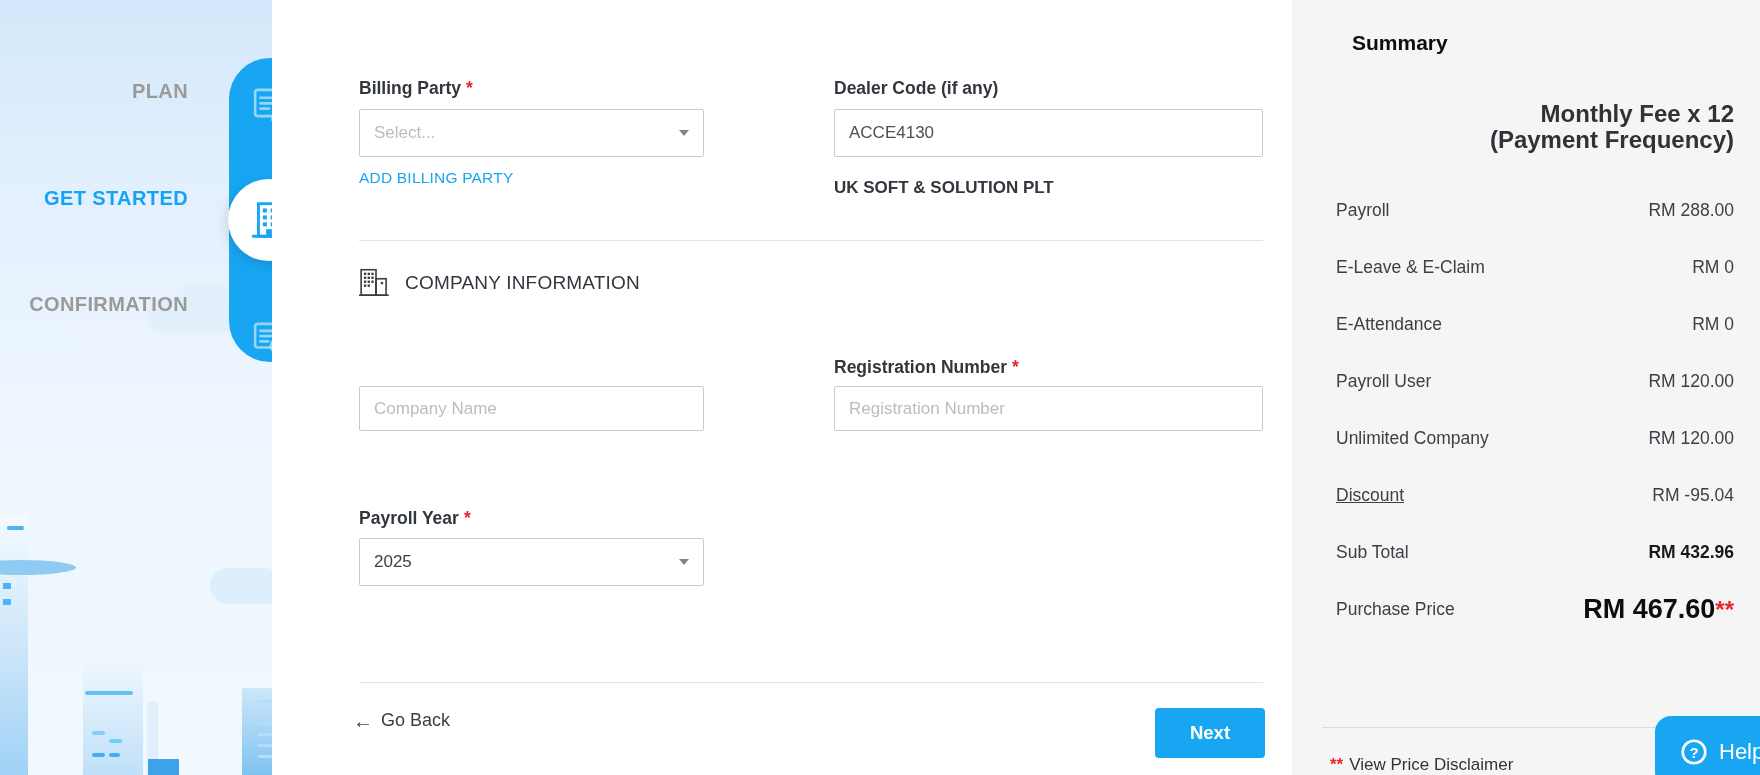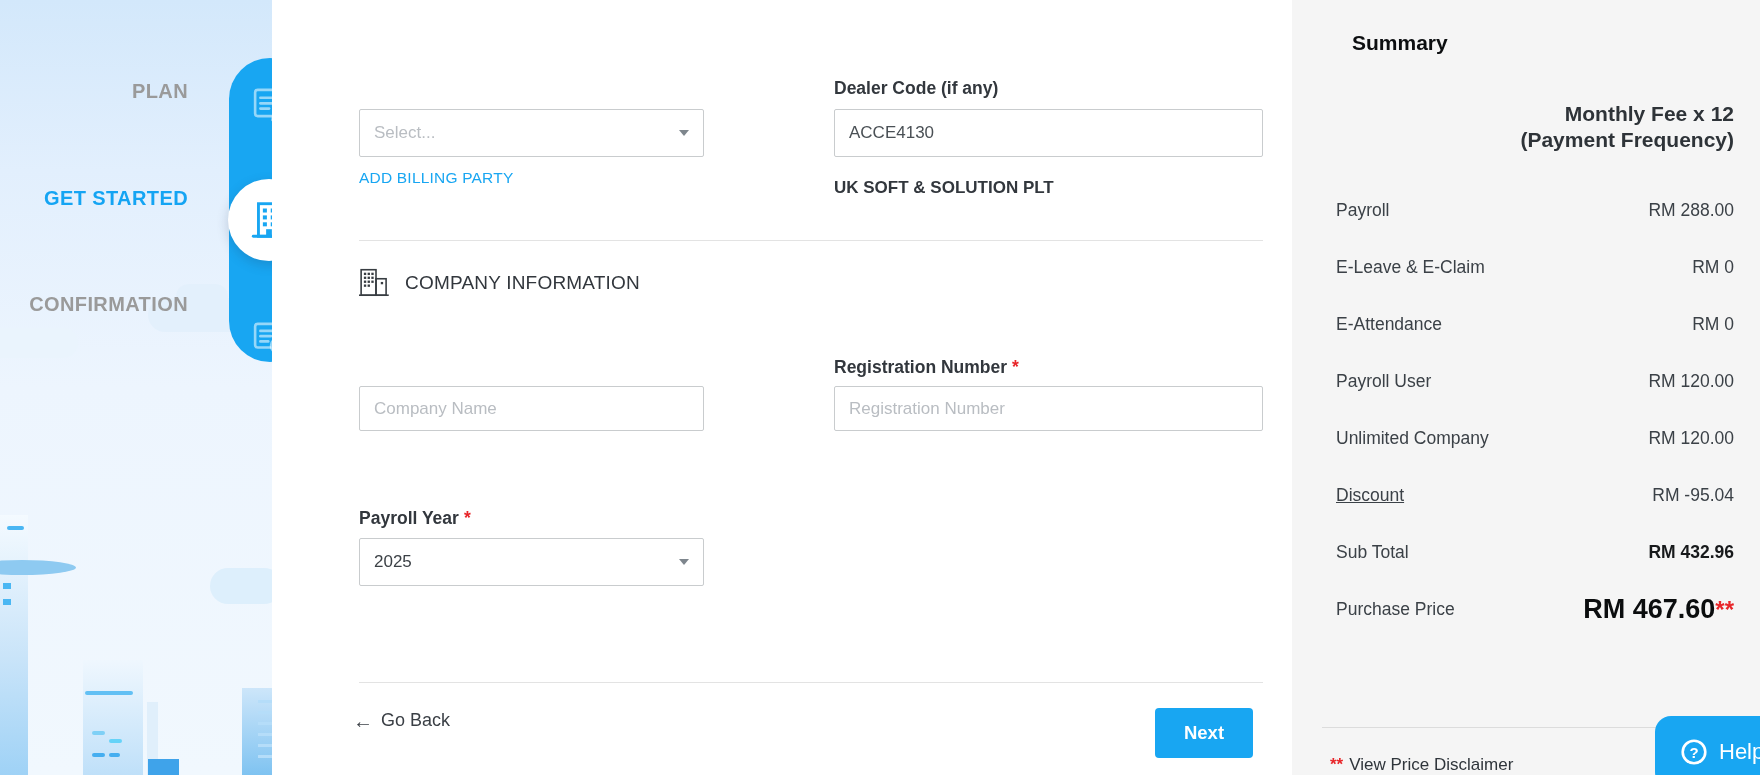--- a/index.html
+++ b/index.html
@@ -72,28 +72,28 @@
   .sect{position:absolute;left:87px;top:268px;display:flex;align-items:center;gap:12px;}
   .sect svg{width:34px;height:30px;}
   .sect-title{font-size:19px;color:#32373d;letter-spacing:.2px;}
   .lbl-r2{top:357px;}
   .fld-r2{top:386px;height:45px;}
   .lbl-r3{top:508px;}
   .fld-r3{top:538px;height:48px;gap:14px;}
   .goback{position:absolute;left:81px;top:710px;display:flex;align-items:center;gap:8px;
     font-size:18px;color:#3a3f45;cursor:pointer;}
   .goback .arr{font-size:20px;line-height:18px;}
-  .next-btn{position:absolute;left:883px;top:708px;width:98px;height:50px;border:none;border-radius:4px;
+  .next-btn{position:absolute;left:883px;top:708px;width:110px;height:50px;border:none;border-radius:4px;
     background:#18a6f2;color:#fff;font-size:18.5px;font-weight:bold;font-family:"Liberation Sans",sans-serif;cursor:pointer;}
 
   
   .summary{position:absolute;left:1292px;top:0;width:468px;height:775px;background:#f5f5f5;}
   .sum-title{position:absolute;left:60px;top:31px;font-size:21px;font-weight:bold;color:#0c0e10;}
   .freq-note{position:absolute;right:26px;top:101px;width:262px;text-align:right;
-    font-size:21px;font-weight:bold;color:#2e3338;line-height:26px;}
+    font-size:24px;font-weight:bold;color:#2e3338;line-height:26px;}
   .sum-rows{position:absolute;left:44px;right:26px;top:200px;}
   .srow{display:flex;justify-content:space-between;align-items:baseline;
     font-size:17.5px;color:#3b4147;line-height:21px;margin-bottom:36px;}
   .srow .v{white-space:nowrap;}
   .srow-discount .l{text-decoration:underline;}
   .srow-subtotal .v{font-weight:bold;color:#17191b;}
   .srow-purchase{margin-top:11px;align-items:flex-end;}
   .srow-purchase .v{font-size:27px;font-weight:bold;color:#0b0d0e;}
   .stars{color:#e8262a;font-weight:bold;}
   .srow-purchase .stars{font-size:24px;}
@@ -177,20 +177,23 @@
     <line x1="6.5" y1="8.5" x2="17.5" y2="8.5"></line>
     <line x1="6.5" y1="11.5" x2="12.5" y2="11.5"></line>
     <line x1="6.5" y1="14.5" x2="11" y2="14.5"></line>
     <circle cx="16.8" cy="17" r="4.2" fill="#18a6f2"></circle>
     <path d="M15 17 l1.4 1.4 2.4-2.6"></path>
   </svg>
 </div>
 
 <div class="main">
 
+  <div class="flabel col1 lbl-r1">
+    <span>Billing Party</span><span class="req">*</span>
+  </div>
   <div class="fld selbox col1 fld-r1">
     <span class="ph">Select...</span>
     <span class="chev"></span>
   </div>
   <div class="addlink">ADD BILLING PARTY</div>
 
   <div class="flabel col2 lbl-r1">Dealer Code (if any)</div>
   <input class="fld col2 fld-r1" type="text" value="ACCE4130" style="">
   <div class="dealer-name">UK SOFT &amp; SOLUTION PLT</div>
 

